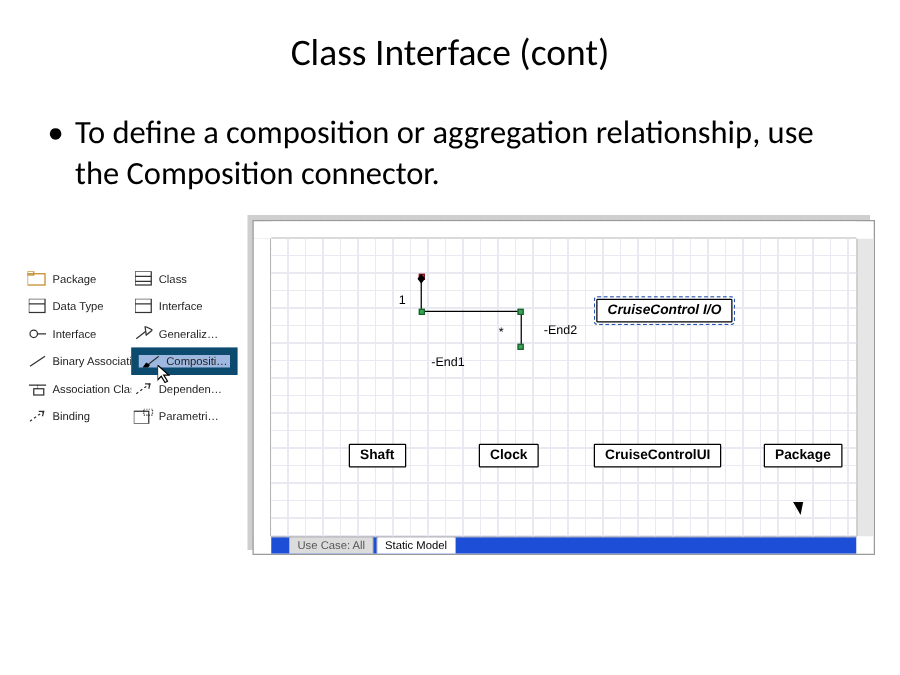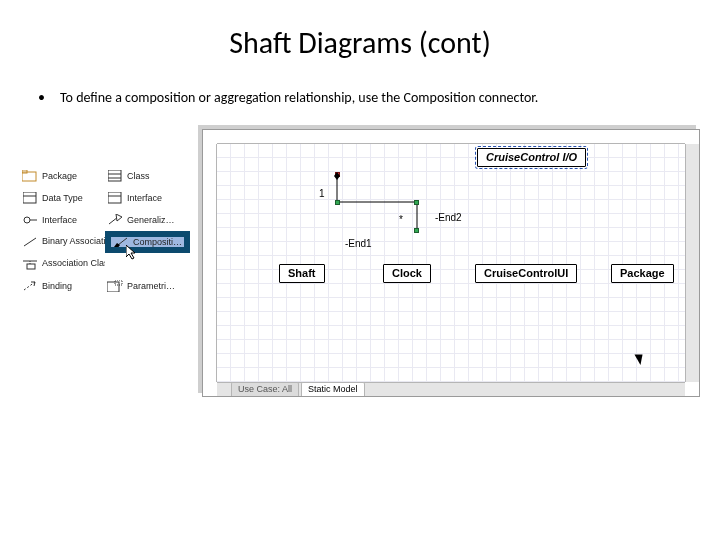--- a/index.html
+++ b/index.html
@@ -13,21 +13,21 @@
     position: relative;
     overflow: hidden;
   }
   .title {
     text-align: center;
     font-size: 30px;
     font-weight: 400;
     margin: 24px 0 28px 0;
   }
   .bullet {
-    font-size: 14px;
+    font-size: 26px;
     line-height: 1.25;
     margin: 0 40px 22px 60px;
     position: relative;
   }
   .bullet::before {
     content: "•";
     position: absolute;
     left: -22px;
     top: 0;
   }
@@ -112,34 +112,35 @@
   .surface {
     position: absolute;
     left: 14px; top: 14px; right: 14px; bottom: 14px;
     background:
       repeating-linear-gradient(to right, transparent 0 13px, #e9e9f2 13px 14px),
       repeating-linear-gradient(to bottom, transparent 0 13px, #e9e9f2 13px 14px),
       #fff;
   }
   .scroll-h {
     position:absolute; left:14px; right:14px; bottom:0; height:14px;
-    background:#e5e5e5; border-top:1px solid #b5b5b5;
+    background:#1d4ed8; border-top:1px solid #b5b5b5;
   }
   .scroll-v {
     position:absolute; top:14px; bottom:14px; right:0; width:14px;
     background:#e6e6e6; border-left:1px solid #b5b5b5;
   }
   .class-box {
     position: absolute;
     background: #fff;
     border: 1px solid #000;
     font: 700 11px/1 Arial, sans-serif;
     text-align: left;
     padding: 3px 8px;
     border-radius: 1px;
+    margin-top: 44px;
   }
   .sel-dashed { outline: 1px dashed #2752b0; outline-offset:1px; }
   .handle {
     position:absolute; width:5px; height:5px; background:#32a852; border:1px solid #1d5e2f;
   }
   .label-tiny { position:absolute; font: 10px Arial, sans-serif; color:#000; }
   .tab-strip {
     position:absolute; left:14px; bottom:0; height:14px; display:flex; gap:2px;
   }
   .tab {
@@ -152,21 +153,21 @@
     position:absolute; width:0; height:0;
     border-left:7px solid #000;
     border-top:4px solid transparent;
     border-bottom:8px solid transparent;
     transform: rotate(-30deg);
   }
 </style>
 </head>
 <body>
 
-<div class="title">Shaft Diagrams (cont)</div>
+<div class="title">Class Interface (cont)</div>
 
 <p class="bullet">To define a composition or aggregation relationship, use the Composition connector.</p>
 
 <div class="figure-row">
 
   <div class="palette">
 
     <div class="pal-row">
       <div class="pal-cell">
         <span class="pal-icon">
@@ -258,20 +259,29 @@
     <div class="pal-row">
       <div class="pal-cell">
         <span class="pal-icon">
           <svg width="14" height="12">
               <line x1="0" y1="3" x2="14" y2="3" stroke="#333"></line>
               <rect x="4" y="6" width="8" height="5" fill="none" stroke="#333"></rect>
               <line x1="7" y1="3" x2="7" y2="6" stroke="#333" stroke-dasharray="1 1"></line>
             </svg>
         </span>
         <span style="line-height:1;">Association Class</span>
+      </div>
+      <div class="pal-cell">
+        <span class="pal-icon">
+          <svg width="14" height="12">
+              <line x1="1" y1="10" x2="12" y2="2" stroke="#333" stroke-dasharray="2 2"></line>
+              <polyline points="8,2 12,2 11,6" fill="none" stroke="#333"></polyline>
+            </svg>
+        </span>
+        <span>Dependen…</span>
       </div>
     </div>
 
 
     <div class="pal-row">
       <div class="pal-cell">
         <span class="pal-icon">
           <svg width="14" height="12">
               <line x1="1" y1="10" x2="12" y2="2" stroke="#333" stroke-dasharray="2 2"></line>
               <polyline points="8,2 12,2 11,6" fill="none" stroke="#333"></polyline>

